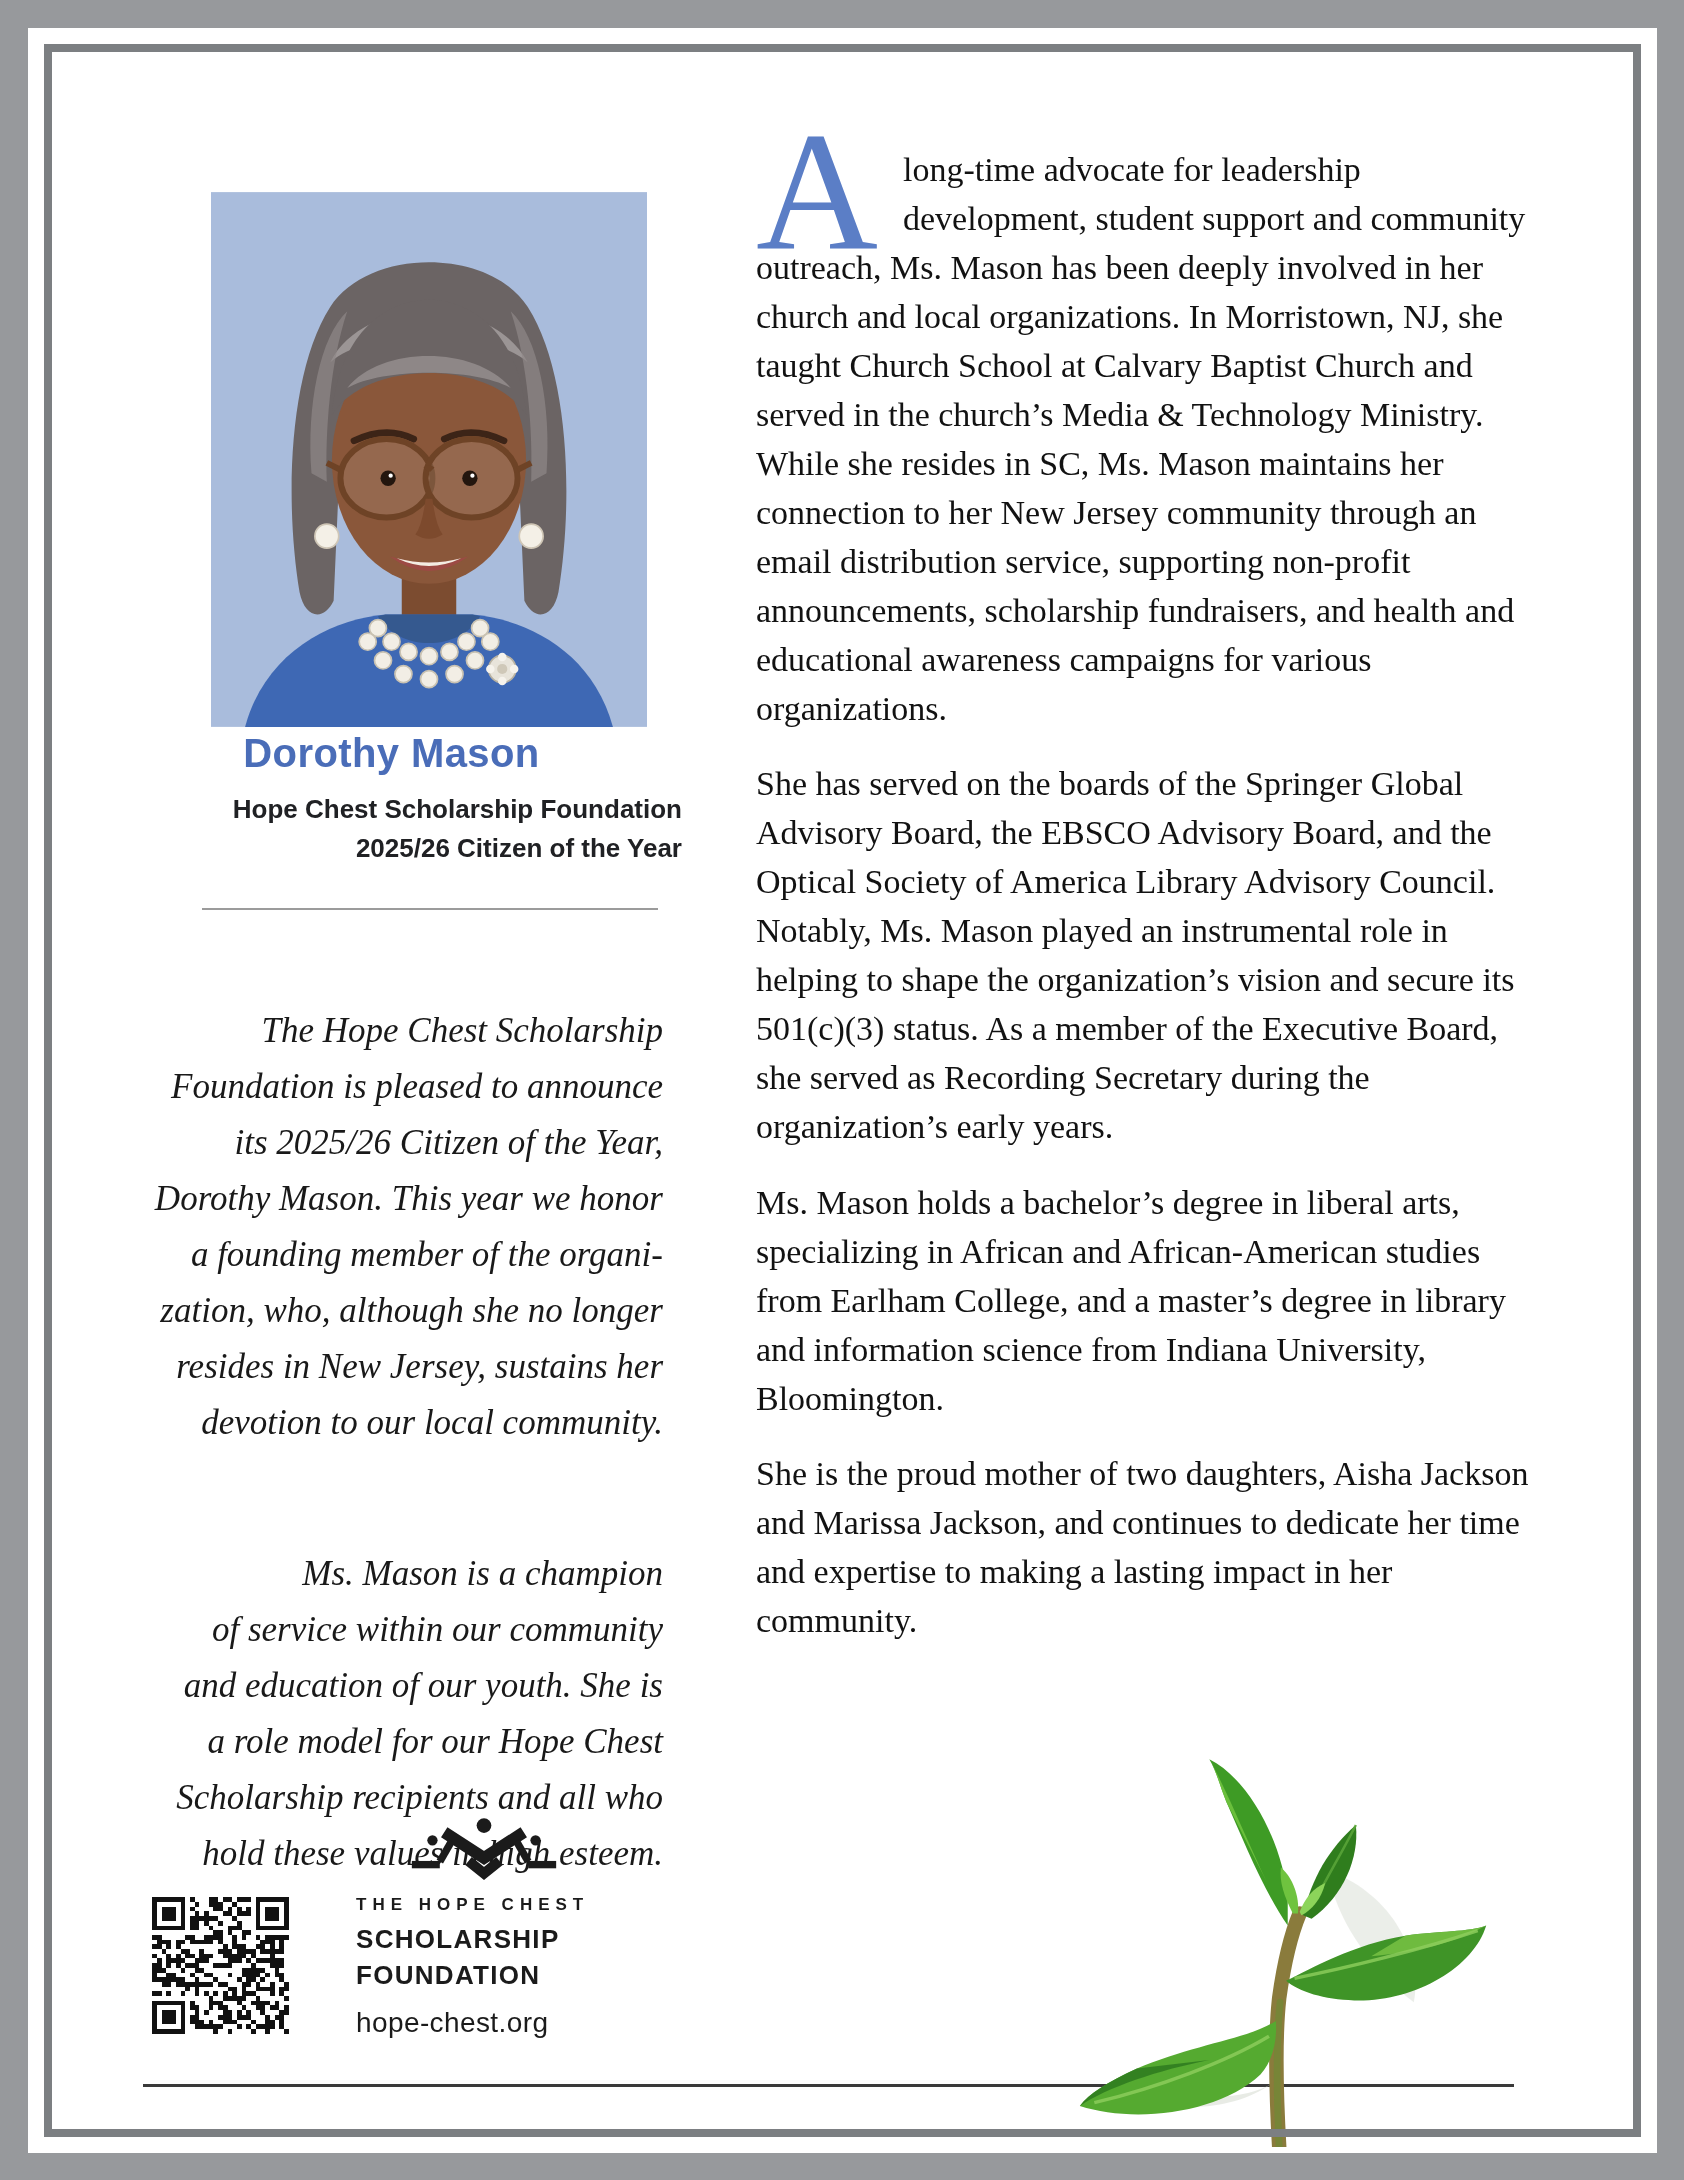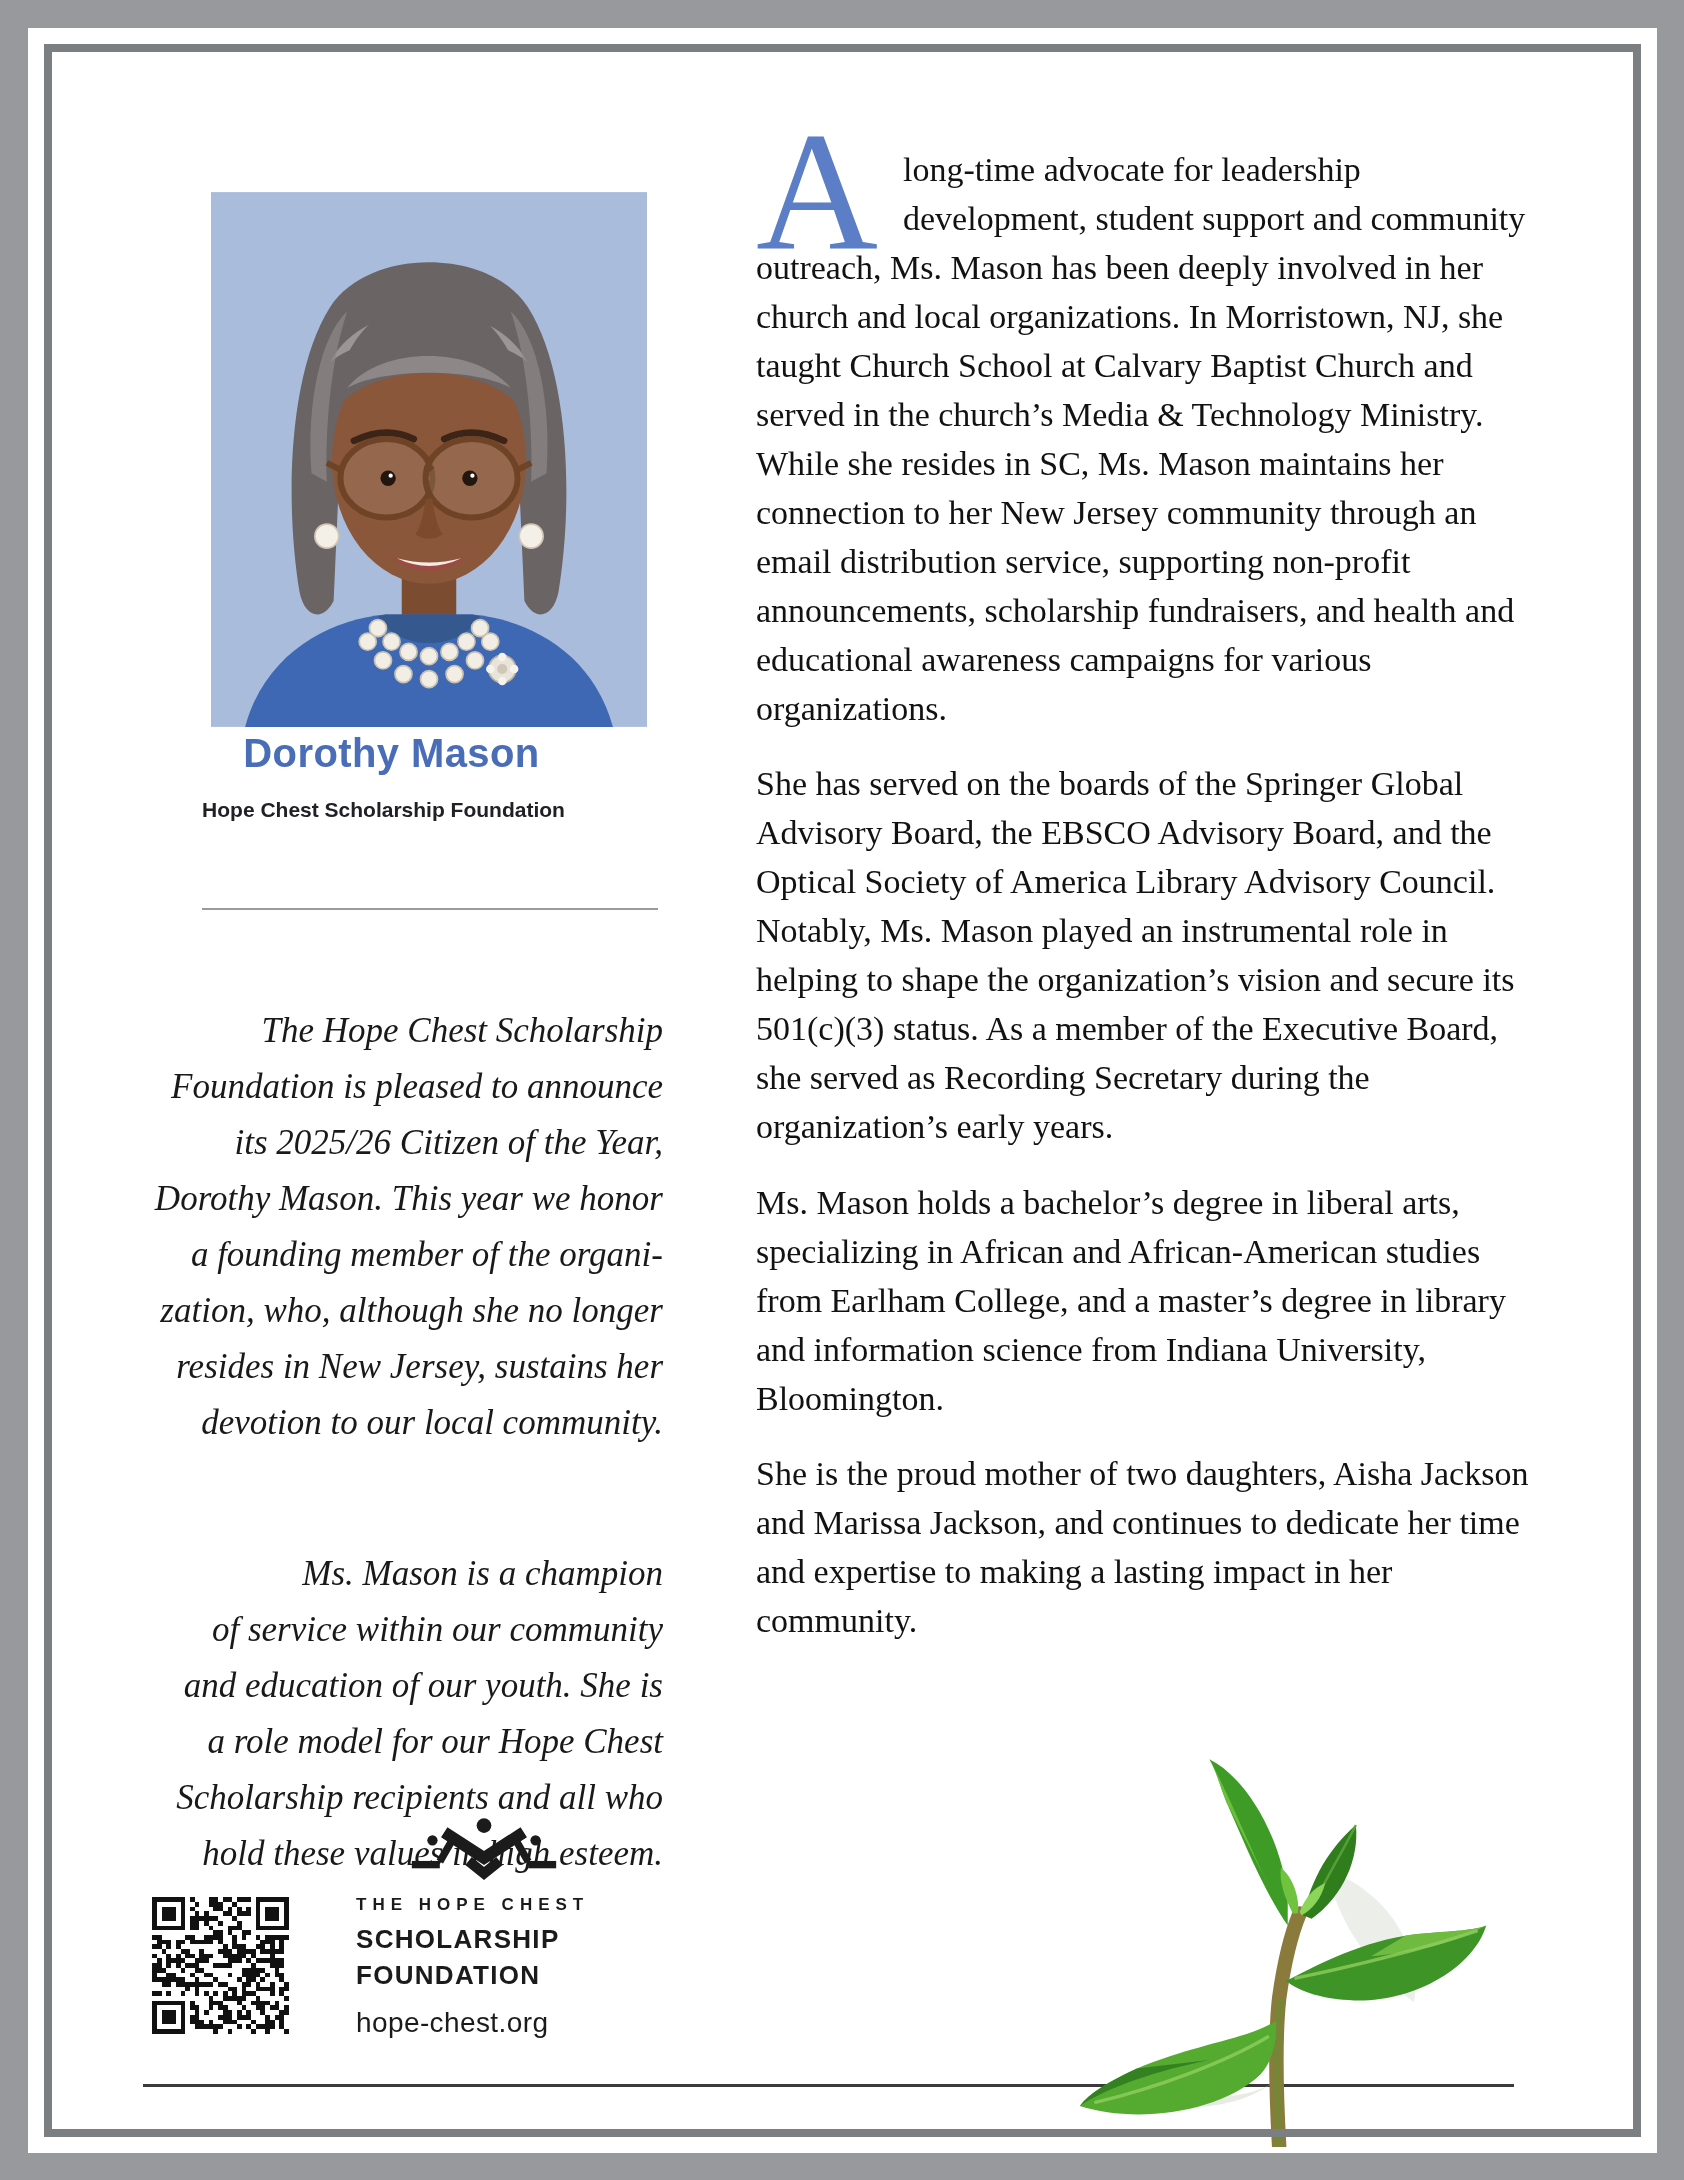--- a/index.html
+++ b/index.html
@@ -12,22 +12,22 @@
   .frame-inner{position:absolute;inset:44px;border:8.5px solid #7c7f82;pointer-events:none;z-index:5;}
 
   
   .portrait{position:absolute;left:211px;top:192px;width:436px;height:535px;}
   .name{
     position:absolute;left:102px;top:731px;width:579px;text-align:center;
     font-family:"Liberation Sans", sans-serif;font-weight:bold;font-size:40px;letter-spacing:0.4px;
     color:#4a6db8;
   }
   .subtitle{
-    position:absolute;left:94px;top:790px;width:579px;text-align:center;
-    font-family:"Liberation Sans", sans-serif;font-weight:bold;font-size:21px;line-height:39px;color:#202124;
+    position:absolute;left:103px;top:790px;width:579px;text-align:right;
+    font-family:"Liberation Sans", sans-serif;font-weight:bold;font-size:26px;line-height:39px;color:#202124;
   }
   .rule-small{position:absolute;left:202px;top:908px;width:456px;height:1.7px;background:#9b9b9b;}
   .left-quotes{
     position:absolute;left:121px;top:947px;width:542px;text-align:right;
     font-style:italic;font-size:35px;line-height:56px;color:#191919;white-space:pre-line;
   }
   .left-quotes p{margin:0 0 39px 0;}
 
   
   .article{position:absolute;left:756px;top:145px;width:781px;}
@@ -127,20 +127,21 @@
       <circle cx="342" cy="546" r="5" fill="#f6f3ec"></circle>
         <circle cx="356" cy="560" r="5" fill="#f6f3ec"></circle>
       <circle cx="342" cy="574" r="5" fill="#f6f3ec"></circle>
         <circle cx="328" cy="560" r="5" fill="#f6f3ec"></circle>
     </g>
   </svg>
 
   <div class="name">Dorothy Mason</div>
   <div class="subtitle">
     <div>Hope Chest Scholarship Foundation</div>
+    <div>2025/26 Citizen of the Year</div>
   </div>
   <div class="rule-small"></div>
 
   <div class="left-quotes">
     <p>The Hope Chest Scholarship
 Foundation is pleased to announce
 its 2025/26 Citizen of the Year,
 Dorothy Mason. This year we honor
 a founding member of the organi-
 zation, who, although she no longer

